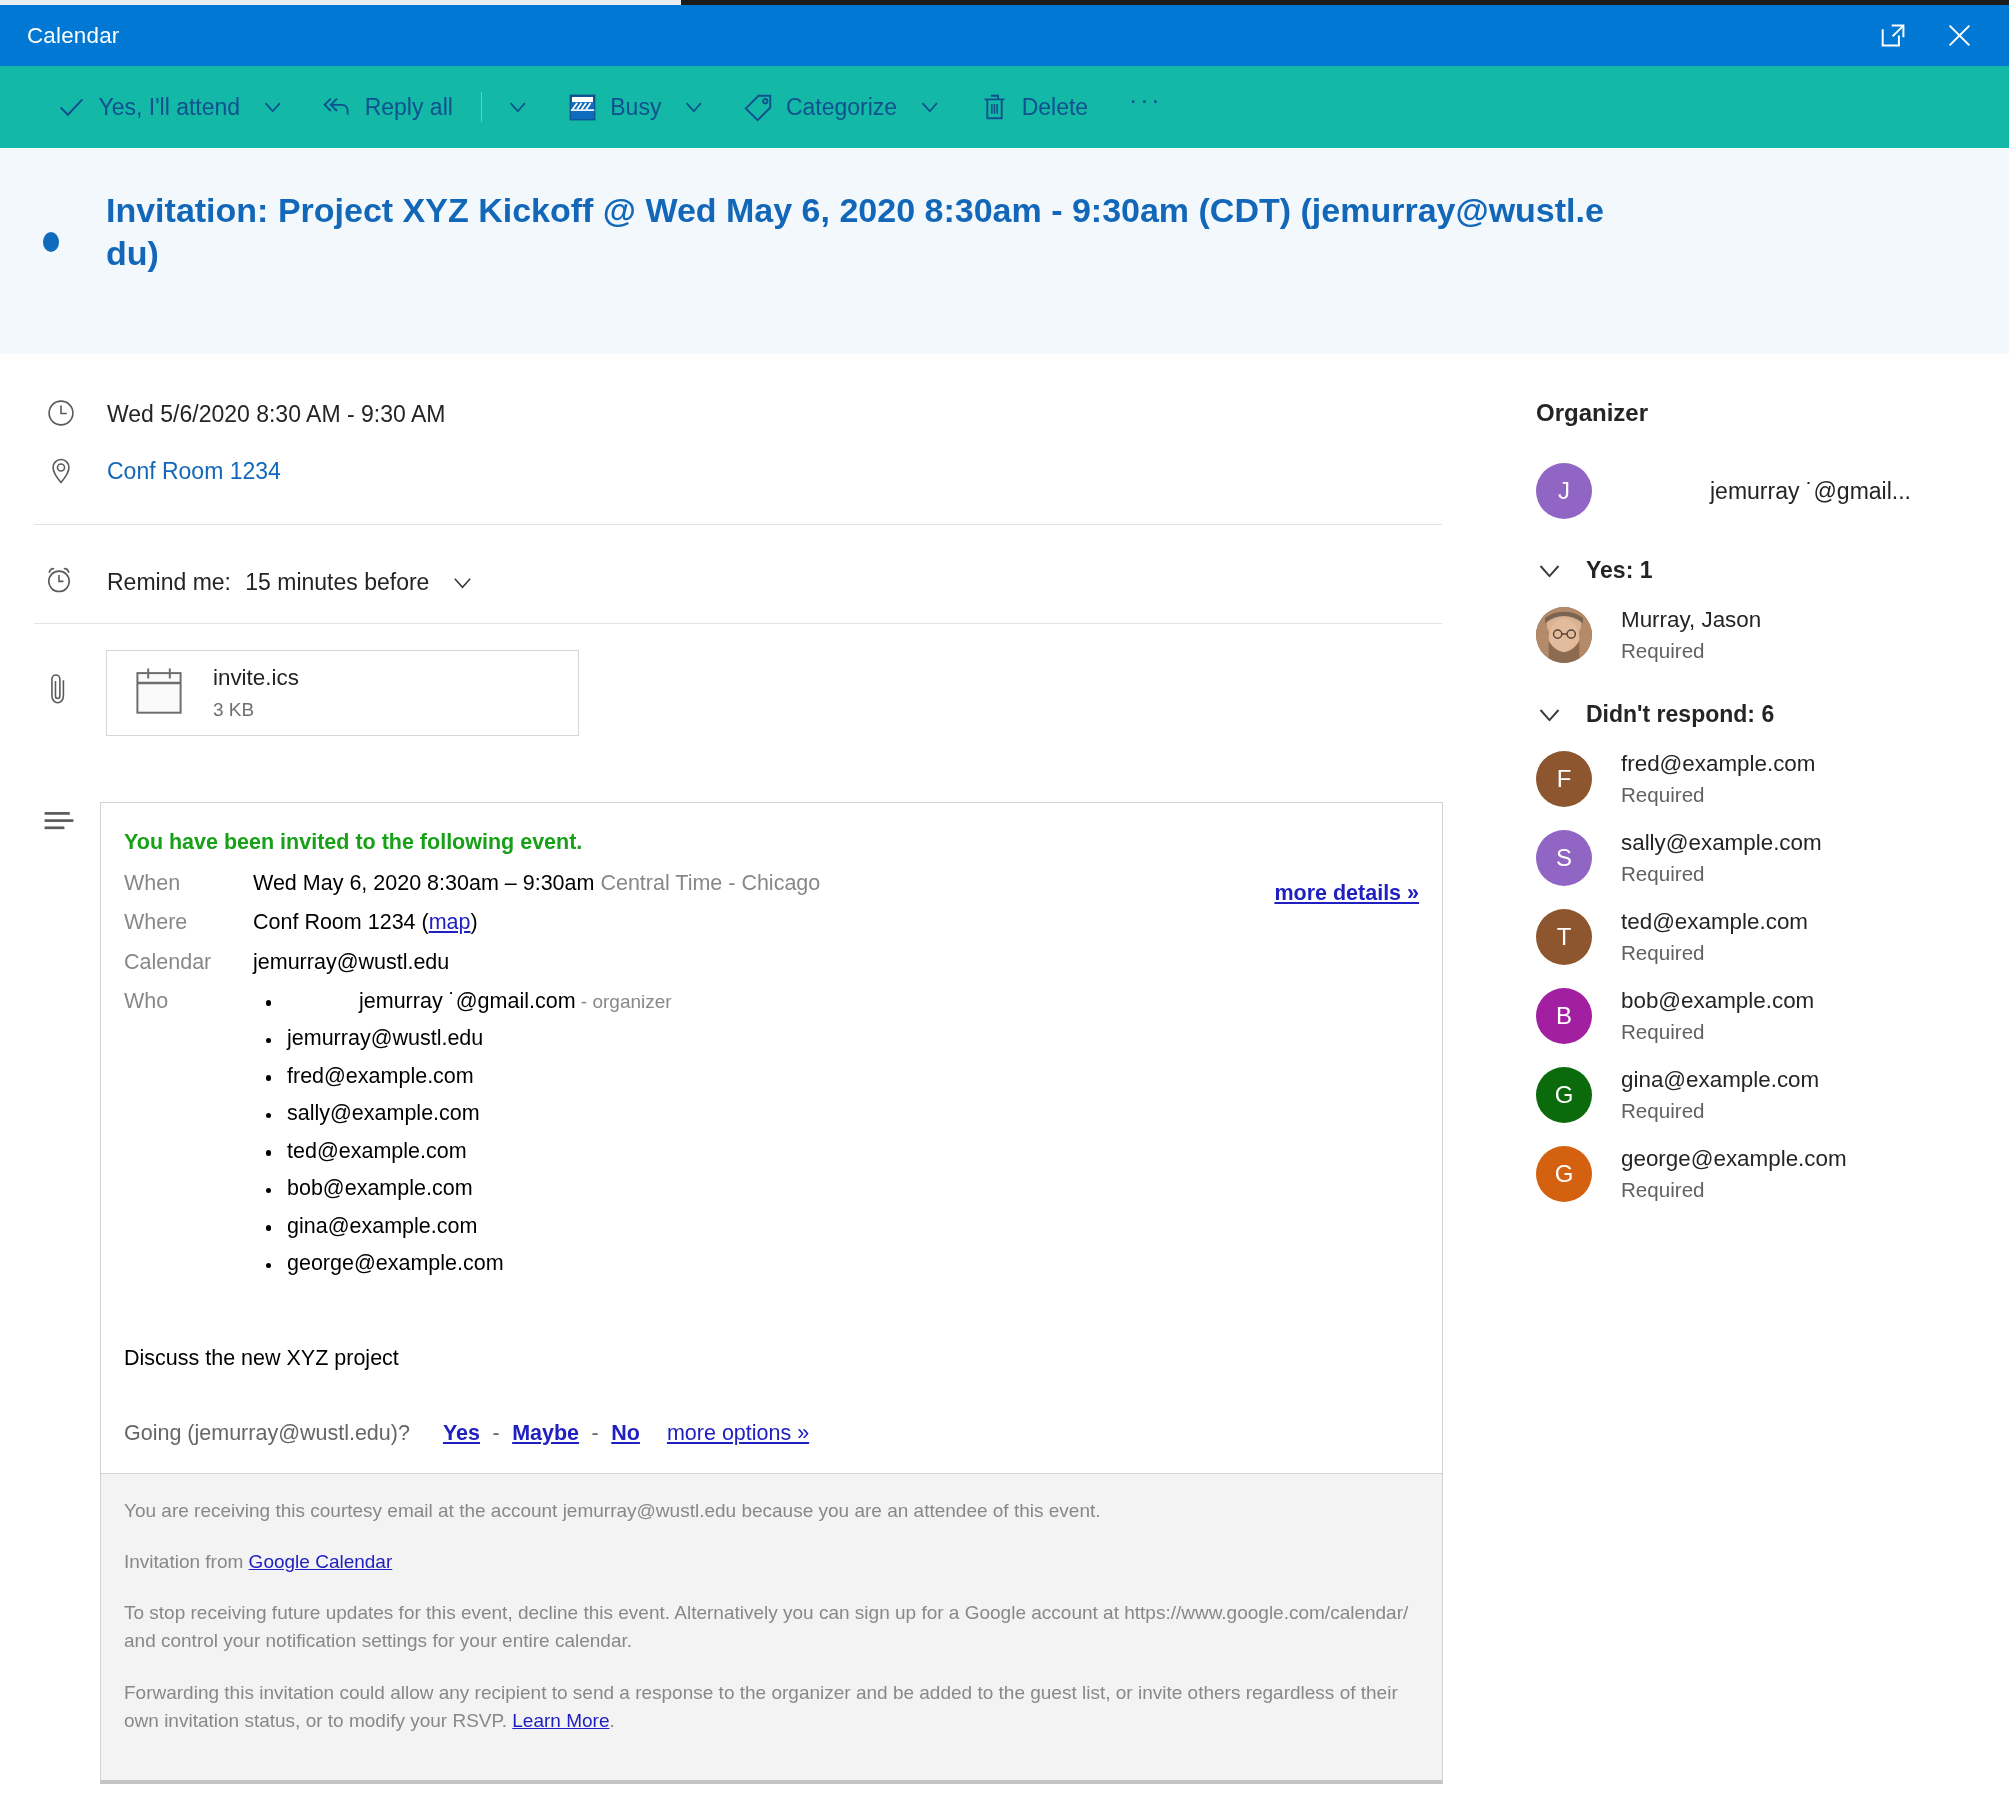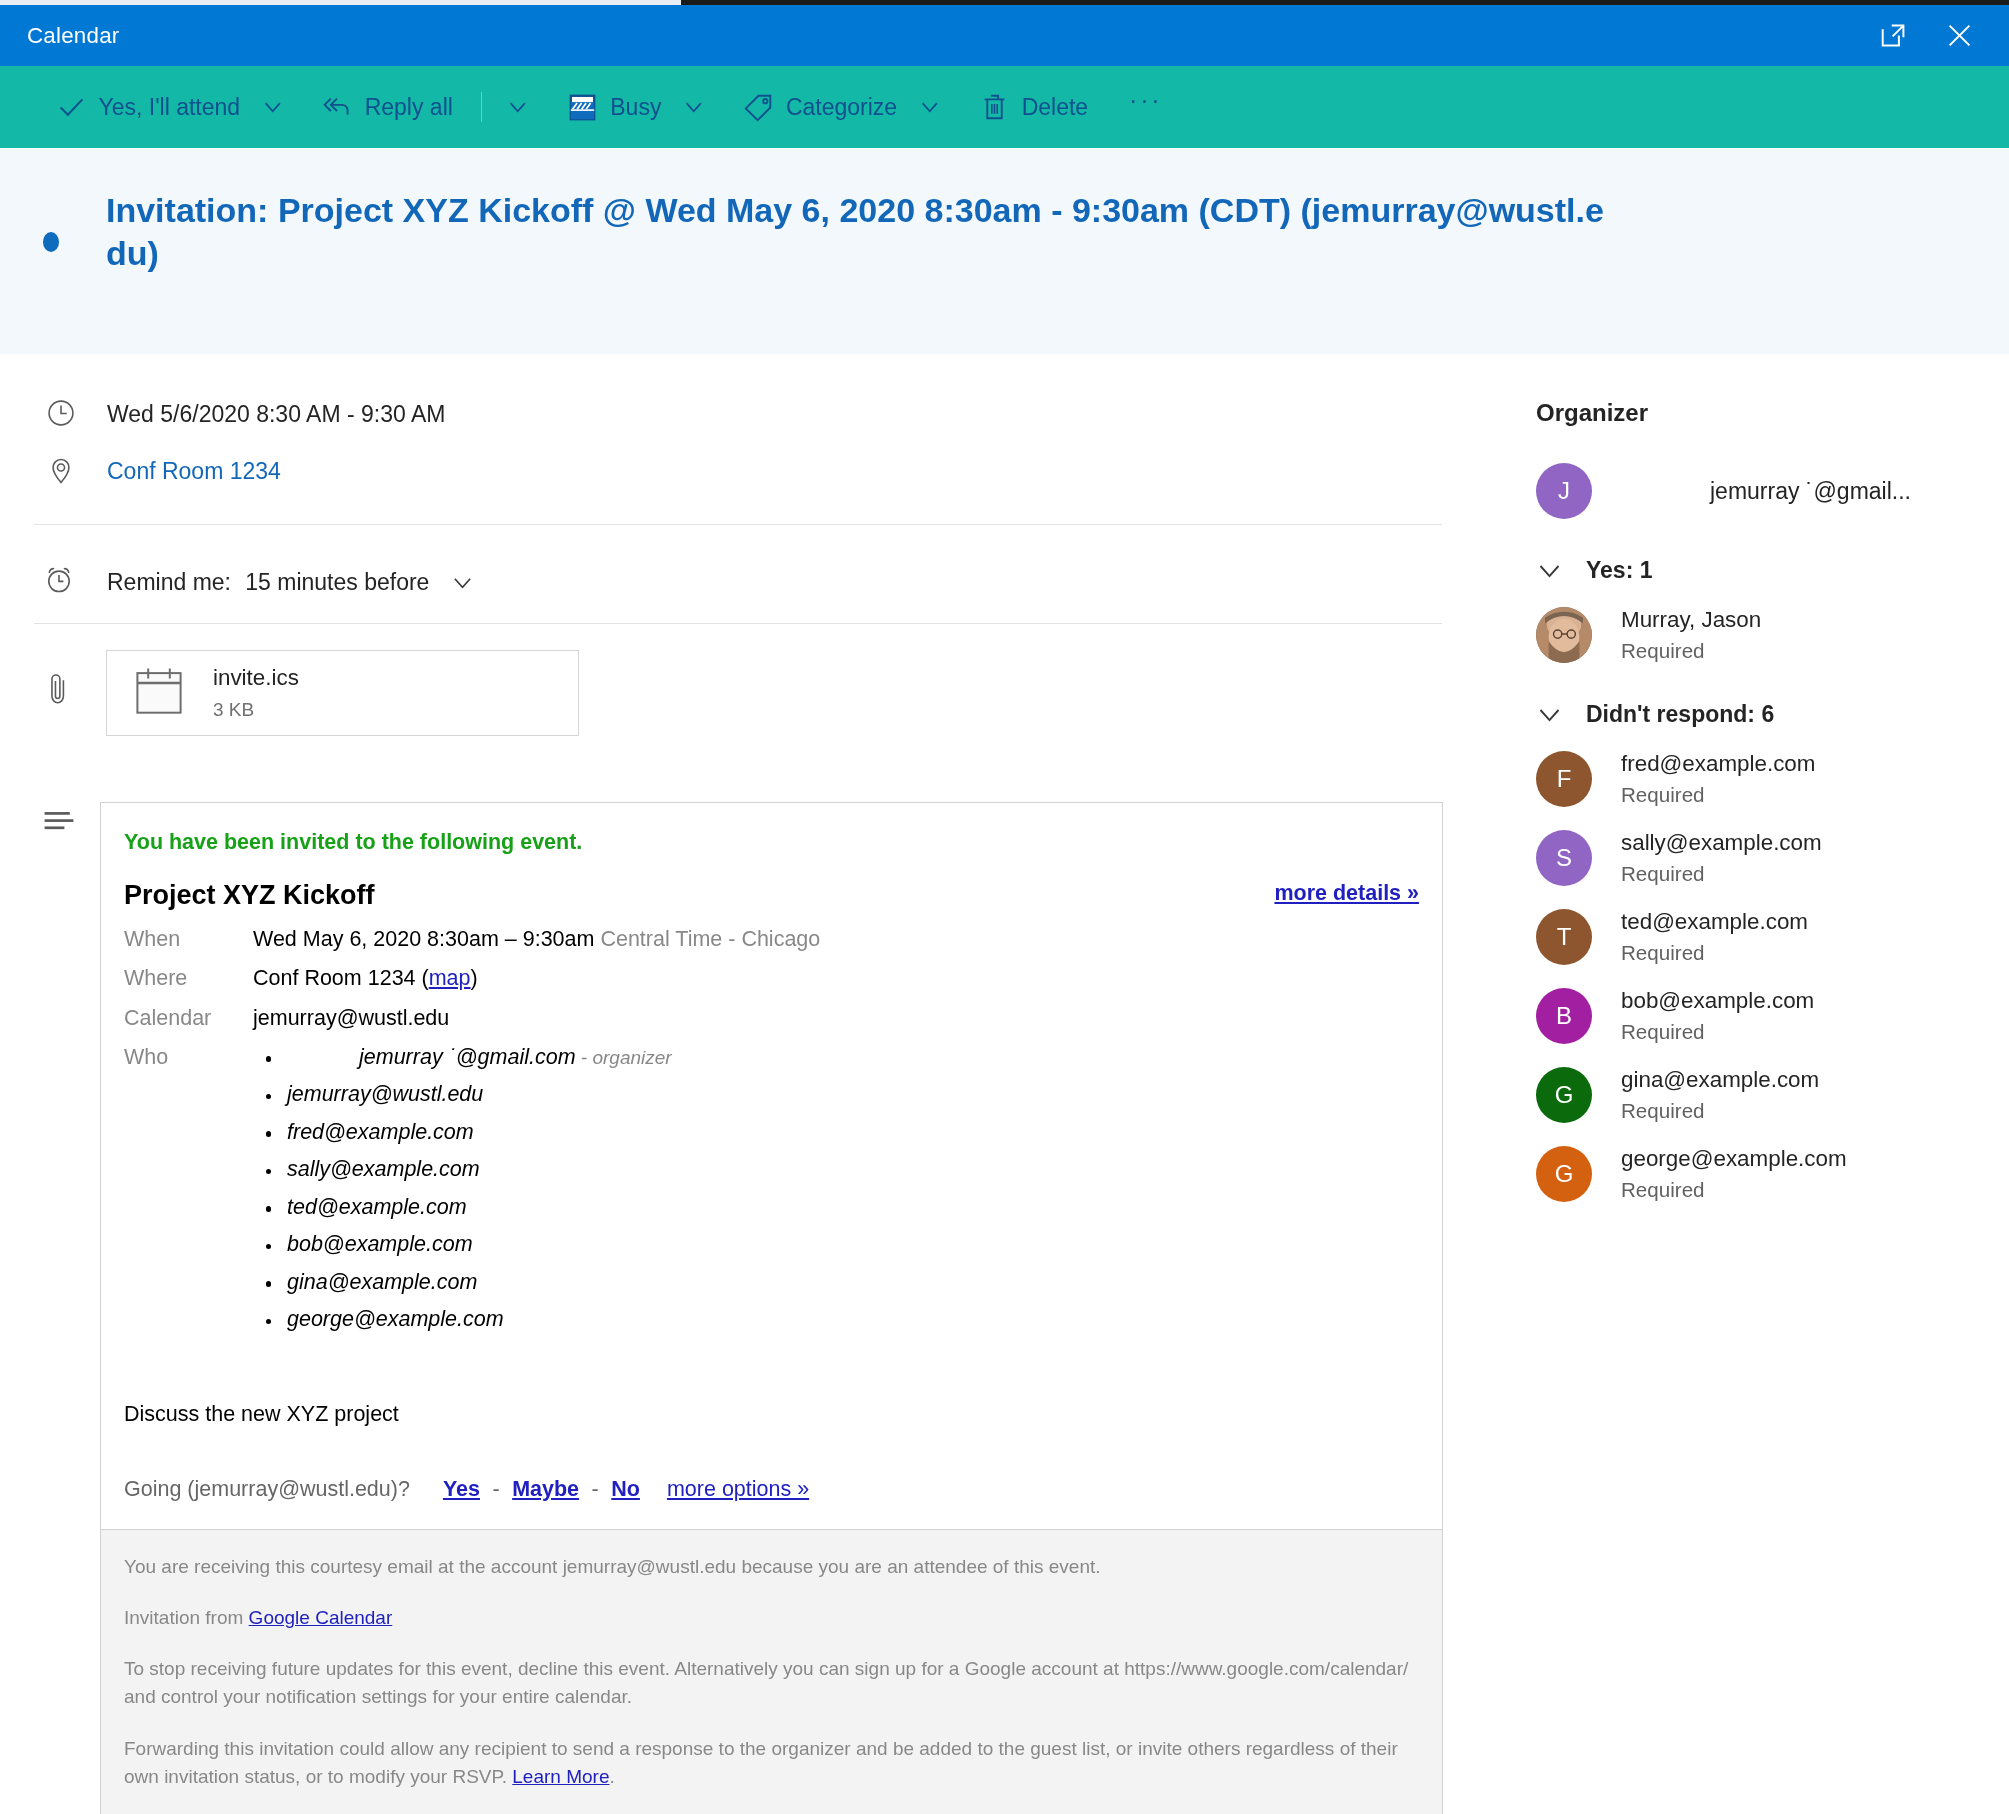--- a/index.html
+++ b/index.html
@@ -187,21 +187,21 @@
     color: #2020c0; font-size: 21.5px; font-weight: bold;
     text-decoration: underline; cursor: pointer;
   }
   table.evt { border-collapse: collapse; margin-top: 16px; }
   table.evt td { vertical-align: top; padding: 0 0 14.3px 0; font-size: 21.5px; }
   td.lbl { color: #888888; width: 129px; padding-right: 0; margin-left: 43px; }
   td.val { color: #000000; padding-left: 0; }
   .tz { color: #888888; }
   .maplink { color: #2020c0; text-decoration: underline; cursor: pointer; }
 
-  ul.who { list-style: none; margin: 0; padding: 0; font-style: italic; }
+  ul.who { list-style: none; margin: 0; padding: 0; }
   ul.who li {
     position: relative;
     padding-left: 34px;
     font-size: 21.5px; color: #000000;
     margin-bottom: 12.5px;
   }
   ul.who li::before {
     content: "";
     position: absolute; left: 12.5px; top: 11.6px;
     width: 5.4px; height: 5.4px; border-radius: 50%;
@@ -460,21 +460,20 @@
       <svg width="36" height="27" viewBox="0 0 40 30">
         <path d="M4 6 L32 6" stroke="#5a5a5a" stroke-width="3"></path>
         <path d="M4 14 L36 14" stroke="#5a5a5a" stroke-width="3"></path>
         <path d="M4 22 L26 22" stroke="#5a5a5a" stroke-width="3"></path>
       </svg>
     </div>
 
     <div class="invite-box">
       <div class="invite-main">
         <div class="invited-line">You have been invited to the following event.</div>
-        <div class="event-title">Project XYZ Kickoff</div>
         <div class="more-details">more details »</div>
 
         <table class="evt">
           <tbody>
               <tr>
             <td class="lbl">When</td>
             <td class="val">
               <span>Wed May 6, 2020 8:30am – 9:30am</span>
               <span class="tz">Central Time - Chicago</span>
             </td>

